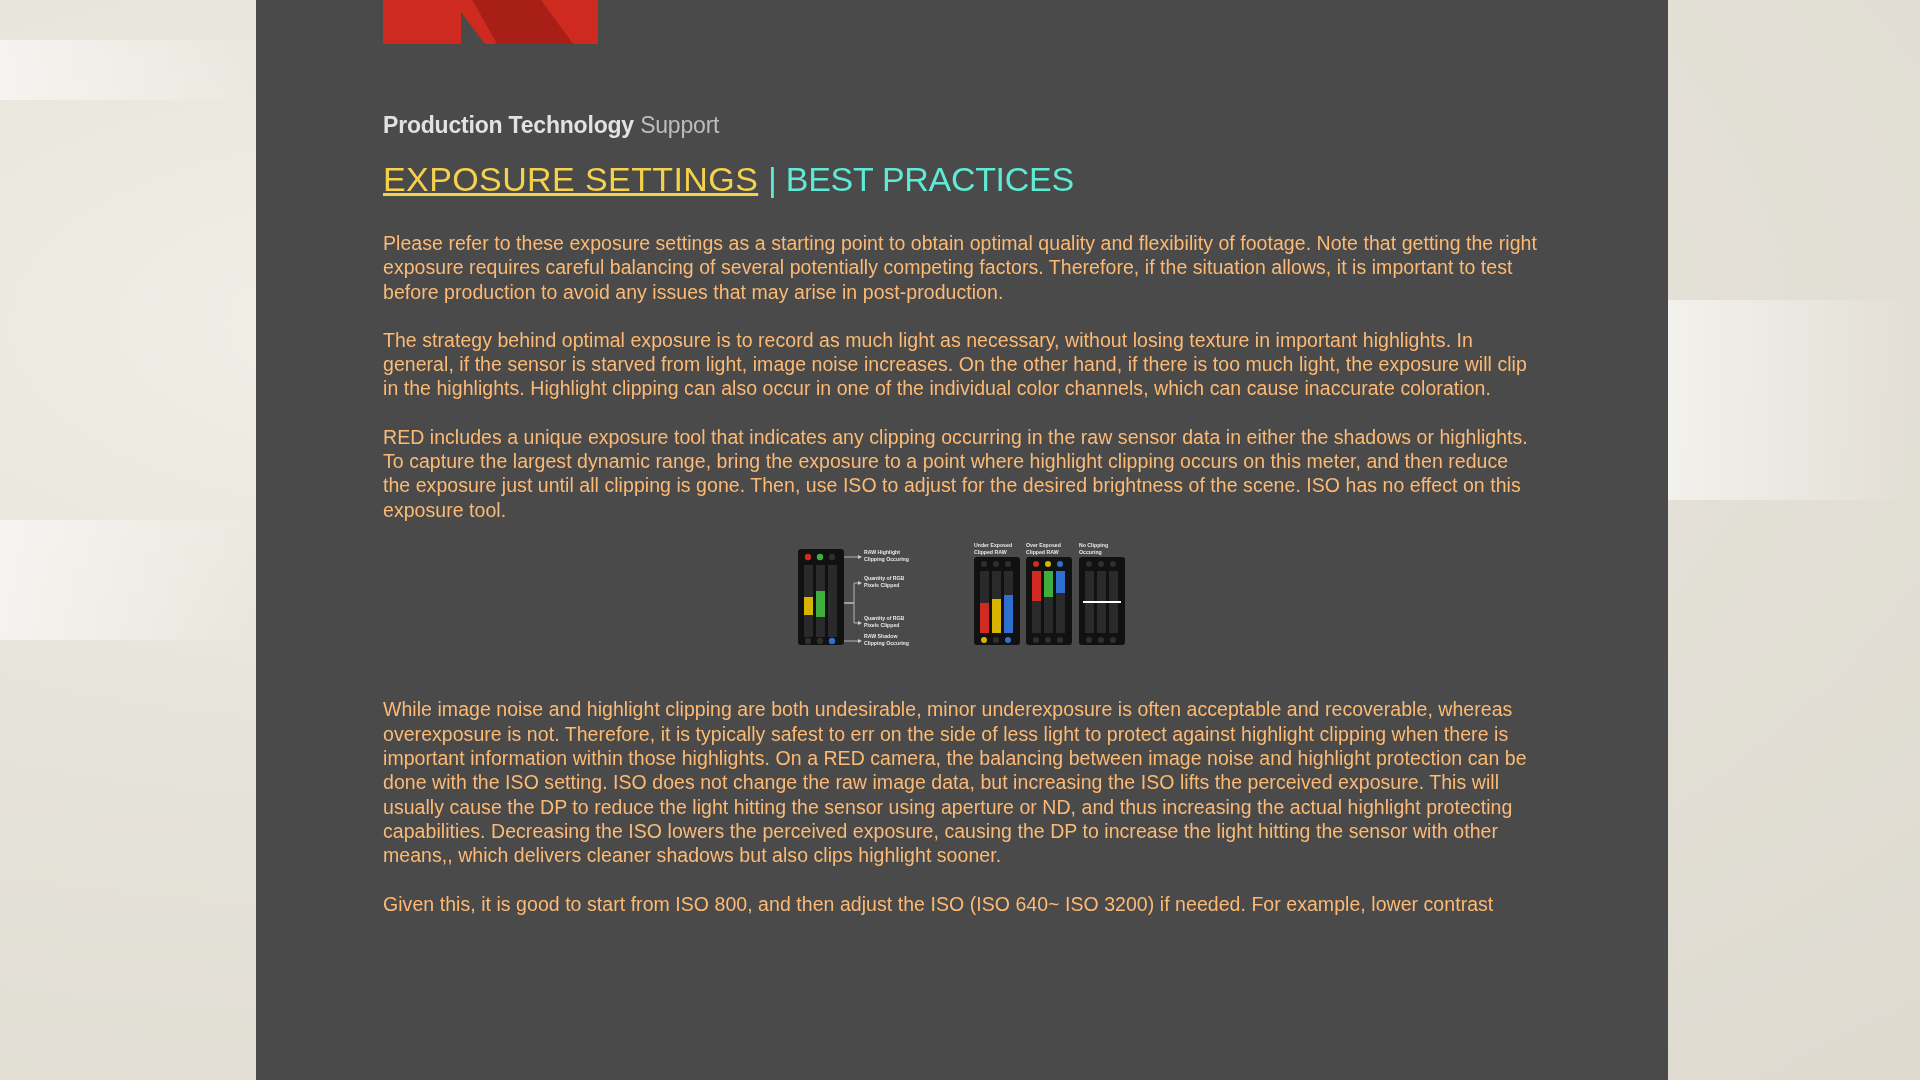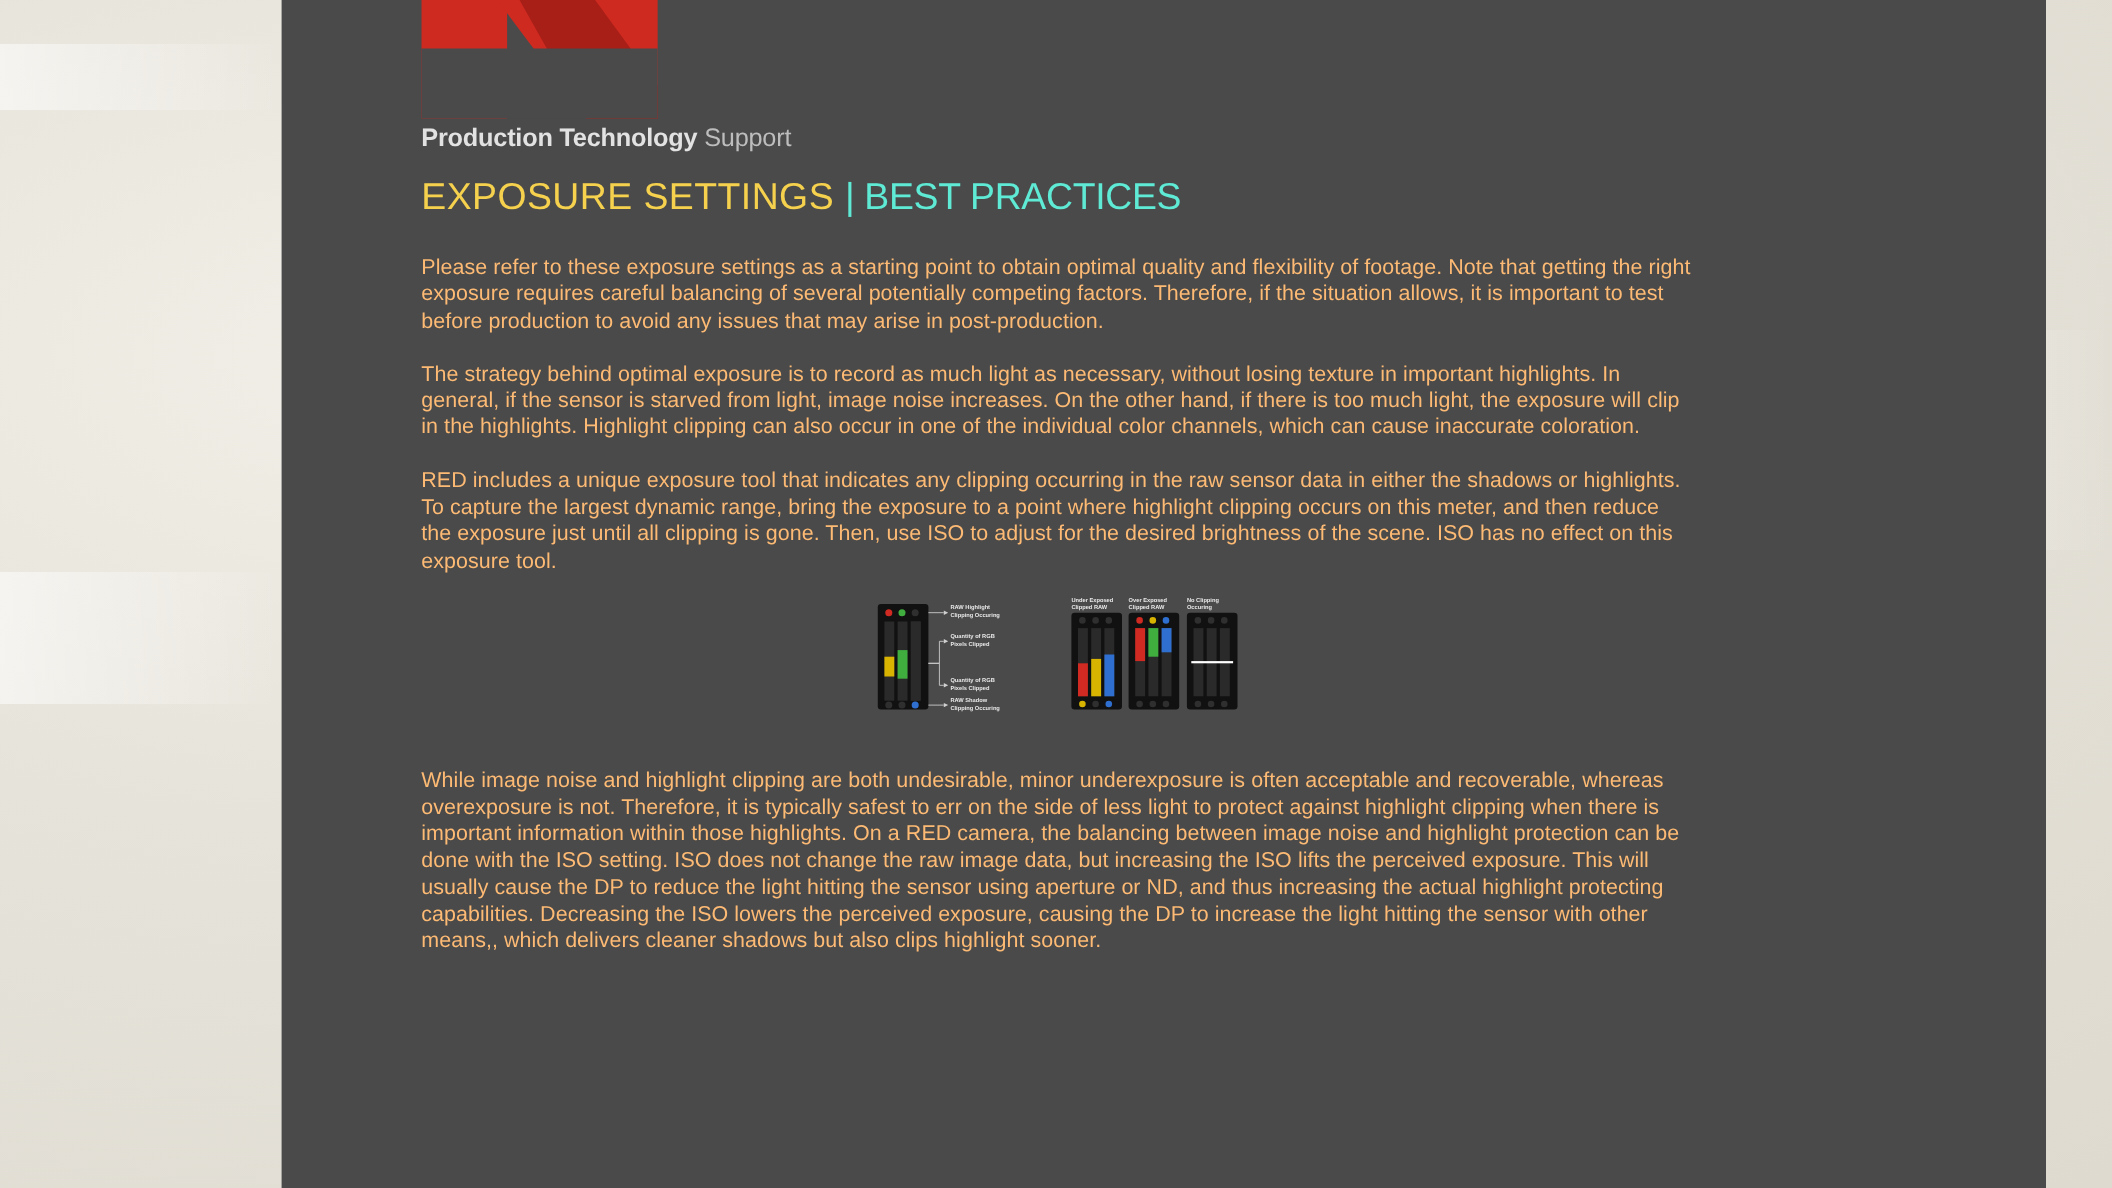--- a/index.html
+++ b/index.html
@@ -24,21 +24,21 @@
   .paper-streak {
     position: absolute;
     background: linear-gradient(90deg, rgba(255,255,255,0.55), rgba(255,255,255,0));
     pointer-events: none;
   }
 
   #doc-panel {
     position: absolute;
     left: 256px;
     top: 0;
-    width: 1604px;
+    width: 1412px;
     height: 1080px;
     background: #4a4a4a;
     color: #ffffff;
     overflow: hidden;
   }
 
   #content {
     position: absolute;
     left: 127px;
     top: 0;
@@ -79,20 +79,21 @@
   
   .page-title {
     margin-top: 42px;
     font-size: 34px;
     letter-spacing: 0.4px;
     white-space: nowrap;
   }
   .page-title .t1 {
     color: #f5d14e;
     font-weight: normal;
+    text-decoration: underline;
   }
   .page-title .t2 {
     color: #5eead4;
     font-weight: normal;
     letter-spacing: -0.3px;
   }
 
   
   .para {
     margin-top: 24px;
@@ -247,16 +248,17 @@
             <circle cx="293" cy="99" r="3" fill="#2f2f2f"></circle>
             <circle cx="305" cy="99" r="3" fill="#2f2f2f"></circle>
             <circle cx="317" cy="99" r="3" fill="#2f2f2f"></circle>
           </svg>
         </div>
       </div>
 
       <div class="spacer-after-figure"></div>
 
       <p class="para">While image noise and highlight clipping are both undesirable, minor underexposure is often acceptable and recoverable, whereas overexposure is not.  Therefore, it is typically safest to err on the side of less light to protect against highlight clipping when there is important information within those highlights.  On a RED camera, the balancing between image noise and highlight protection can be done with the ISO setting.  ISO does not change the raw image data, but increasing the ISO lifts the perceived exposure. This will usually cause the DP to reduce the light hitting the sensor using aperture or ND, and thus increasing the actual highlight protecting capabilities. Decreasing the ISO lowers the perceived exposure, causing the DP to increase the light hitting the sensor with other means,, which delivers cleaner shadows but also clips highlight sooner.</p>
+      <p class="para">Given this, it is good to start from ISO 800, and then adjust the ISO (ISO 640~ ISO 3200) if needed. For example, lower contrast</p>
 
     </div>
   </div>
 </div>
 
 </body></html>

